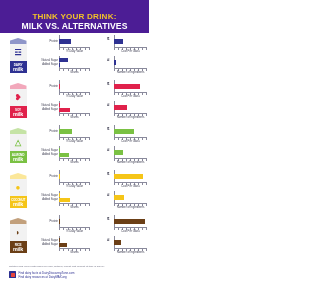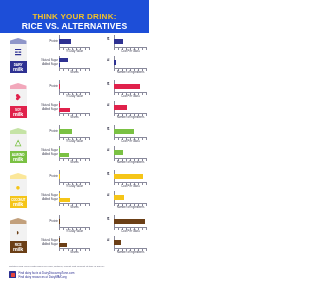--- a/index.html
+++ b/index.html
@@ -7,21 +7,21 @@
     width:149px;height:299px;overflow:hidden;
     background:#ffffff;
     font-family:"Liberation Sans", sans-serif;
     -webkit-font-smoothing:antialiased;
   }
   .page{position:relative;width:149px;height:299px;background:#fff;}
 
   
   .header{
     position:relative;width:149px;height:33px;
-    background:#1d4ed8;
+    background:#4c1d95;
     display:flex;flex-direction:column;
     align-items:center;justify-content:center;
     box-sizing:border-box;padding-top:10px;
   }
   .title-line1{
     color:#f2c229;font-weight:bold;font-size:8.1px;
     letter-spacing:.2px;line-height:9px;white-space:nowrap;
   }
   .title-line2{
     color:#ffffff;font-weight:bold;font-size:8.6px;
@@ -147,21 +147,21 @@
   .linklines{display:flex;flex-direction:column;gap:1px;padding-top:.5px;}
   .linkline{font-size:2.9px;color:#2e3192;line-height:3.4px;white-space:nowrap;}
 </style>
 </head>
 <body>
 
 <div class="page">
 
   <div class="header">
     <div class="title-line1">THINK YOUR DRINK:</div>
-    <div class="title-line2">RICE VS. ALTERNATIVES</div>
+    <div class="title-line2">MILK VS. ALTERNATIVES</div>
   </div>
 
   <div class="rows" id="rows-container">
       <div class="row">
         <div class="carton-cell">
           <div class="carton">
             <div class="gable" style="background:#8f96c9"></div>
             <div class="body" style="background:#f2f2f2">
               <div class="label-band" style="background:#2e3192"></div>
             </div>

